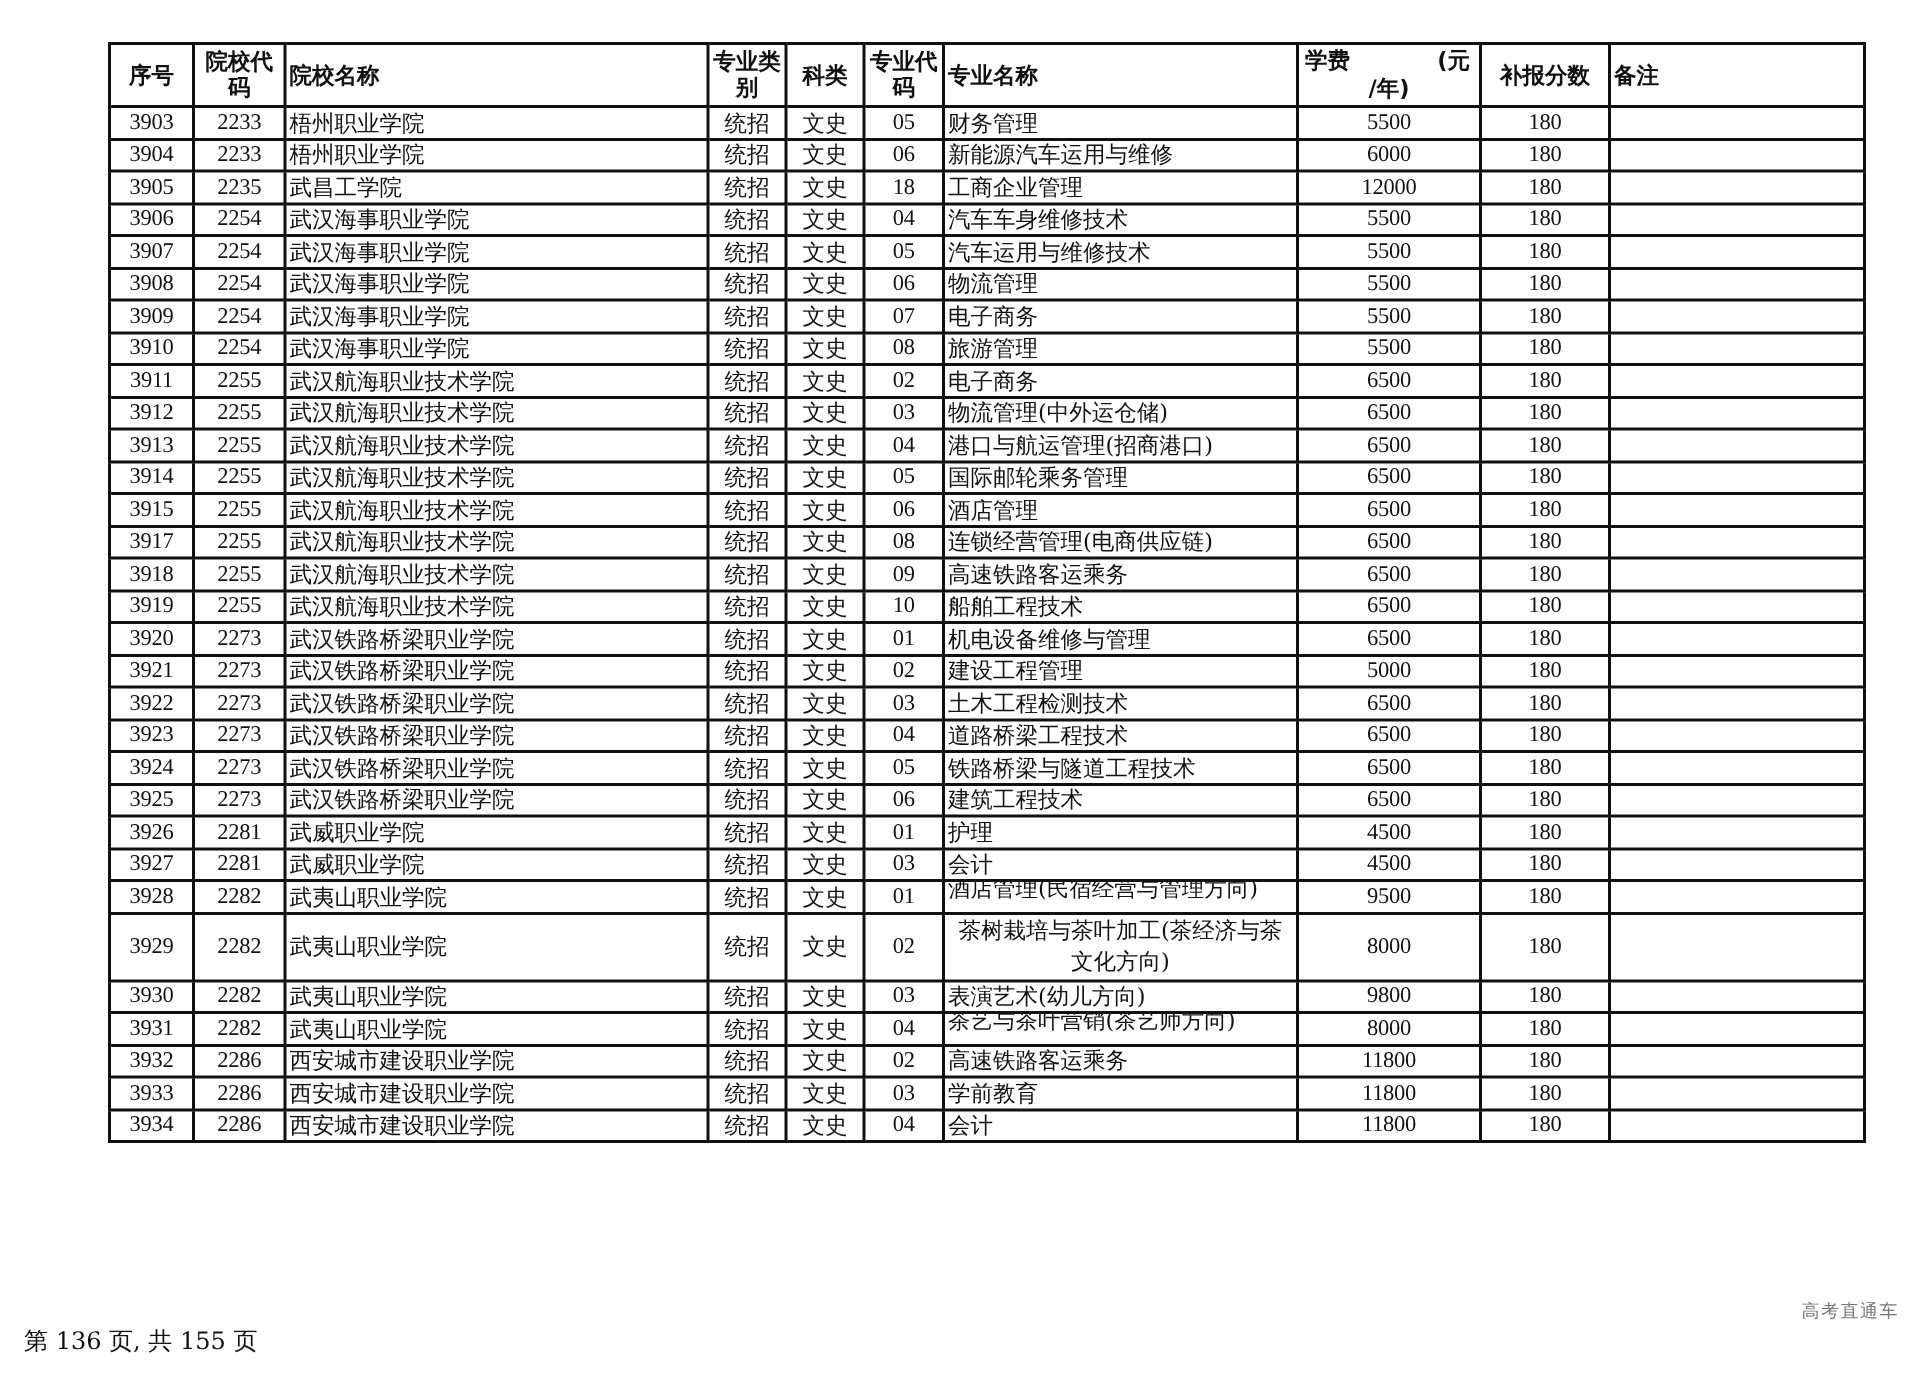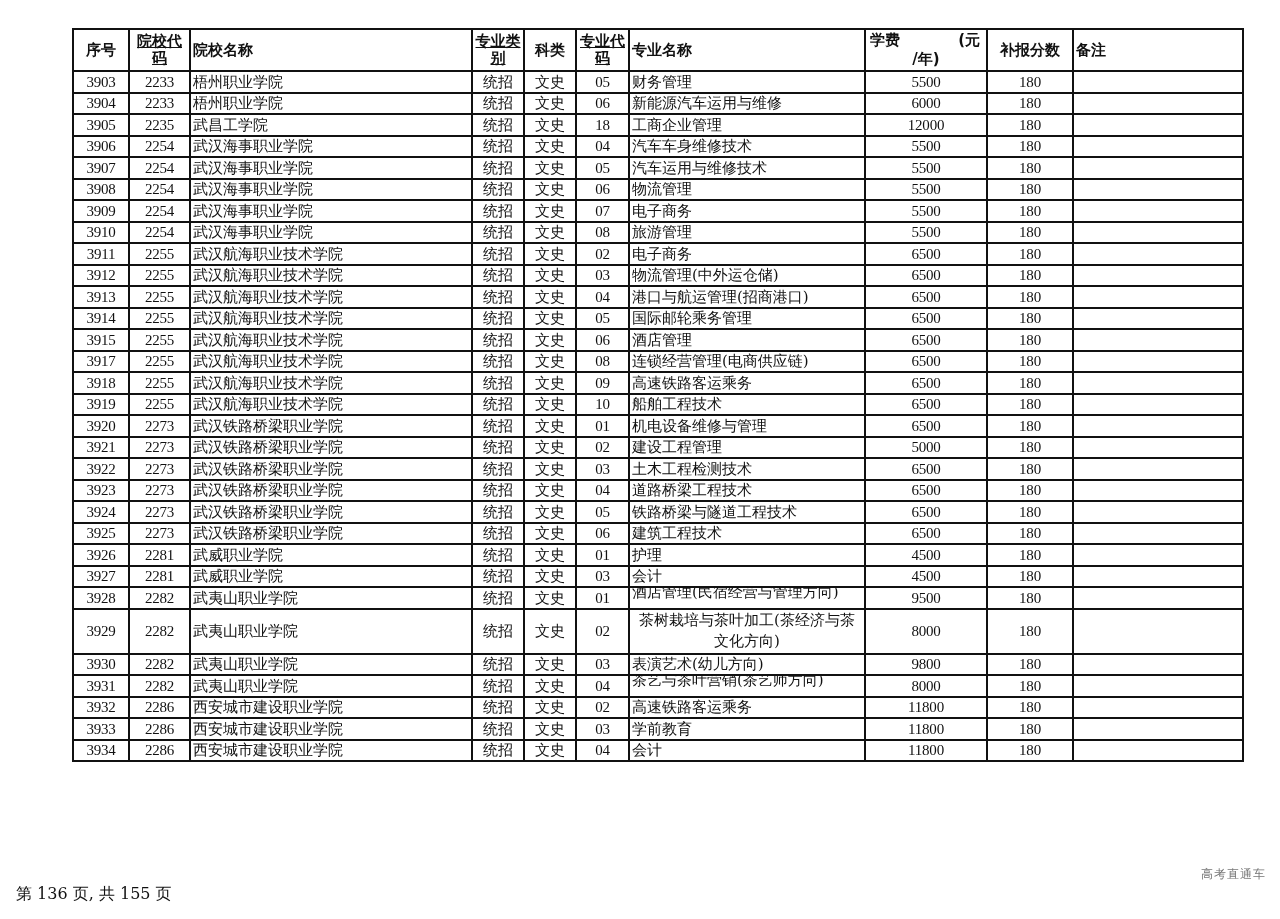--- a/index.html
+++ b/index.html
@@ -13,21 +13,21 @@
   table.admit th { height: 40px; font-family: "DejaVu Sans", "Liberation Sans", sans-serif;
                    font-weight: bold; font-size: 15px; line-height: 17px; }
   table.admit td { height: 19.5px; }
   table.admit tr.tall td { height: 43px; }
   .c { text-align: center; }
   .l { text-align: left; }
   .num { font-family: "Liberation Serif", "DejaVu Serif", serif; font-size: 16px; letter-spacing: -0.2px; }
   .wrap { white-space: normal !important; line-height: 21px !important; text-align: center; }
   .clip { position: relative; }
   .clip .inner { display: block; white-space: normal; line-height: 18px; margin-top: -9px; height: 20px; overflow: hidden; }
-  th .hwrap { display: block; white-space: normal; line-height: 17px; text-decoration: underline; }
+  th .hwrap { display: block; white-space: normal; line-height: 17px; }
   th.fee { position: relative; }
   th.fee .fee1 { position: absolute; left: 4px; top: 2px; }
   th.fee .fee2 { position: absolute; right: 6px; top: 2px; }
   th.fee .fee3 { position: absolute; left: 0; right: 0; top: 21px; text-align: center; }
   .footer-page { position: absolute; left: 0; width: 1280px; top: 884px; text-align: left;
                  font-family: "DejaVu Serif", "Liberation Serif", serif; font-size: 16px; color: #111; }
   .watermark { position: absolute; right: 30px; top: 866px; font-family: "DejaVu Sans", "Liberation Sans", sans-serif;
                font-size: 12px; color: #777; letter-spacing: 1px; }
 </style>
 </head>

